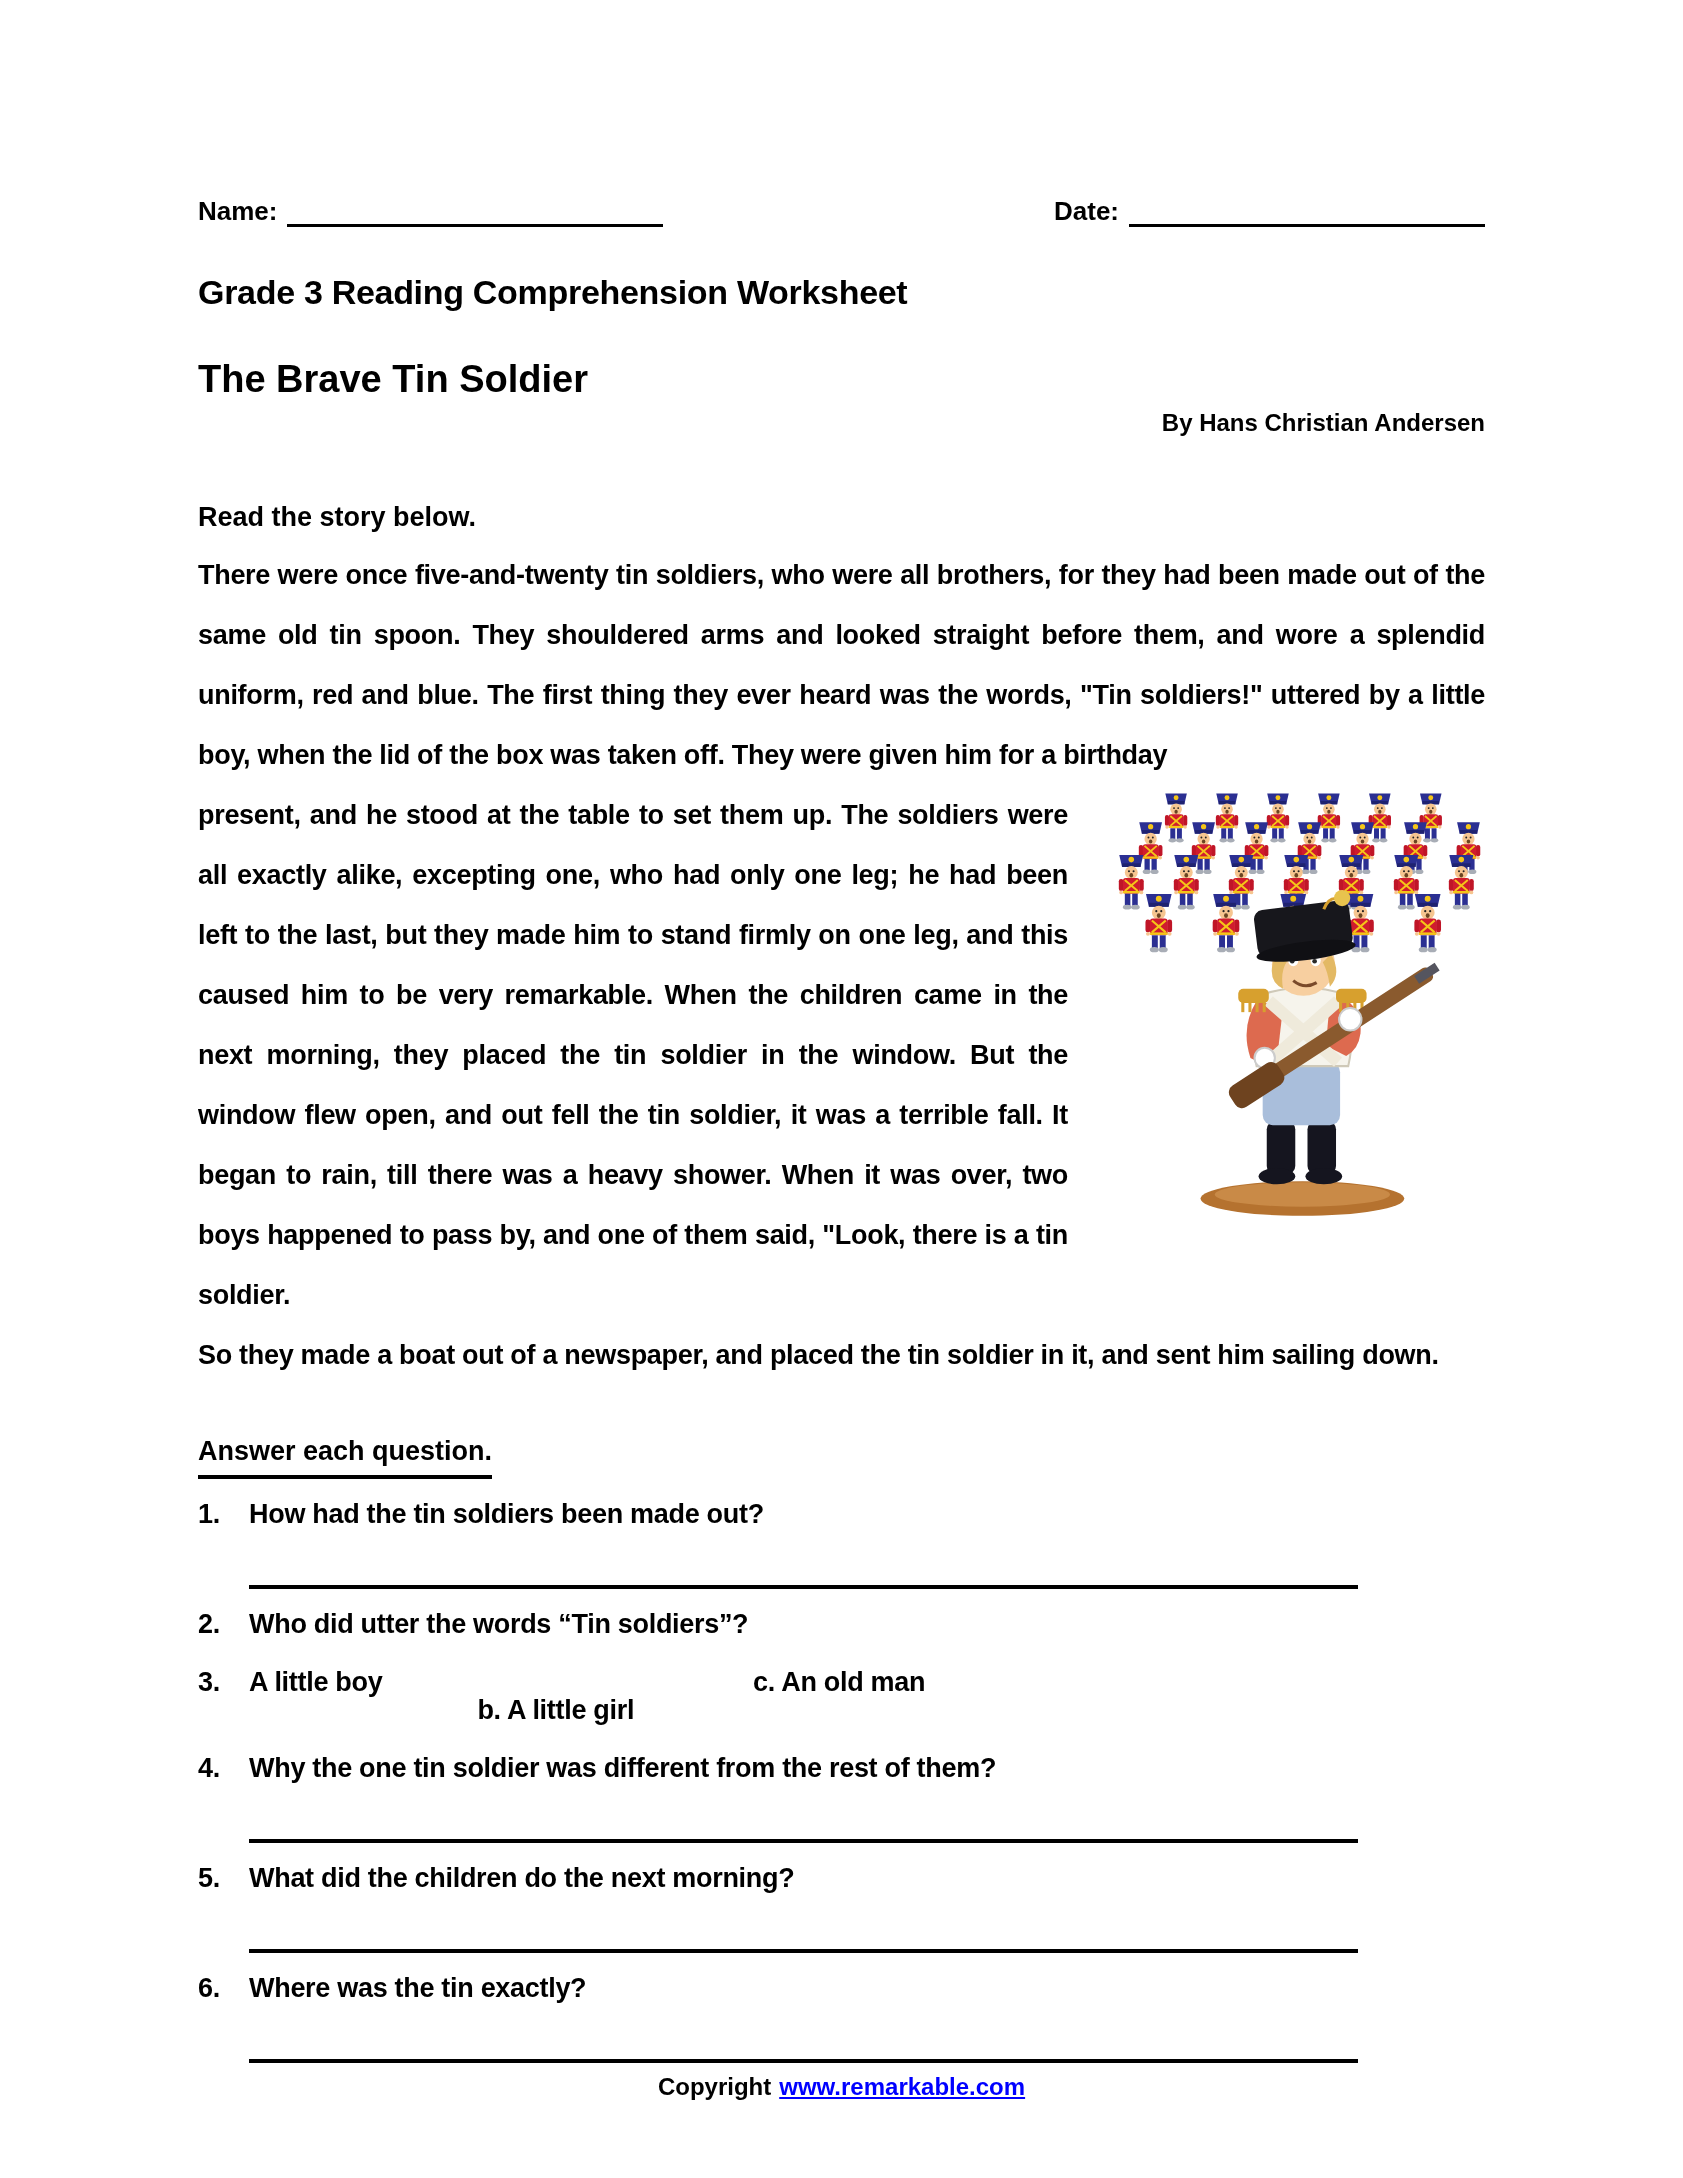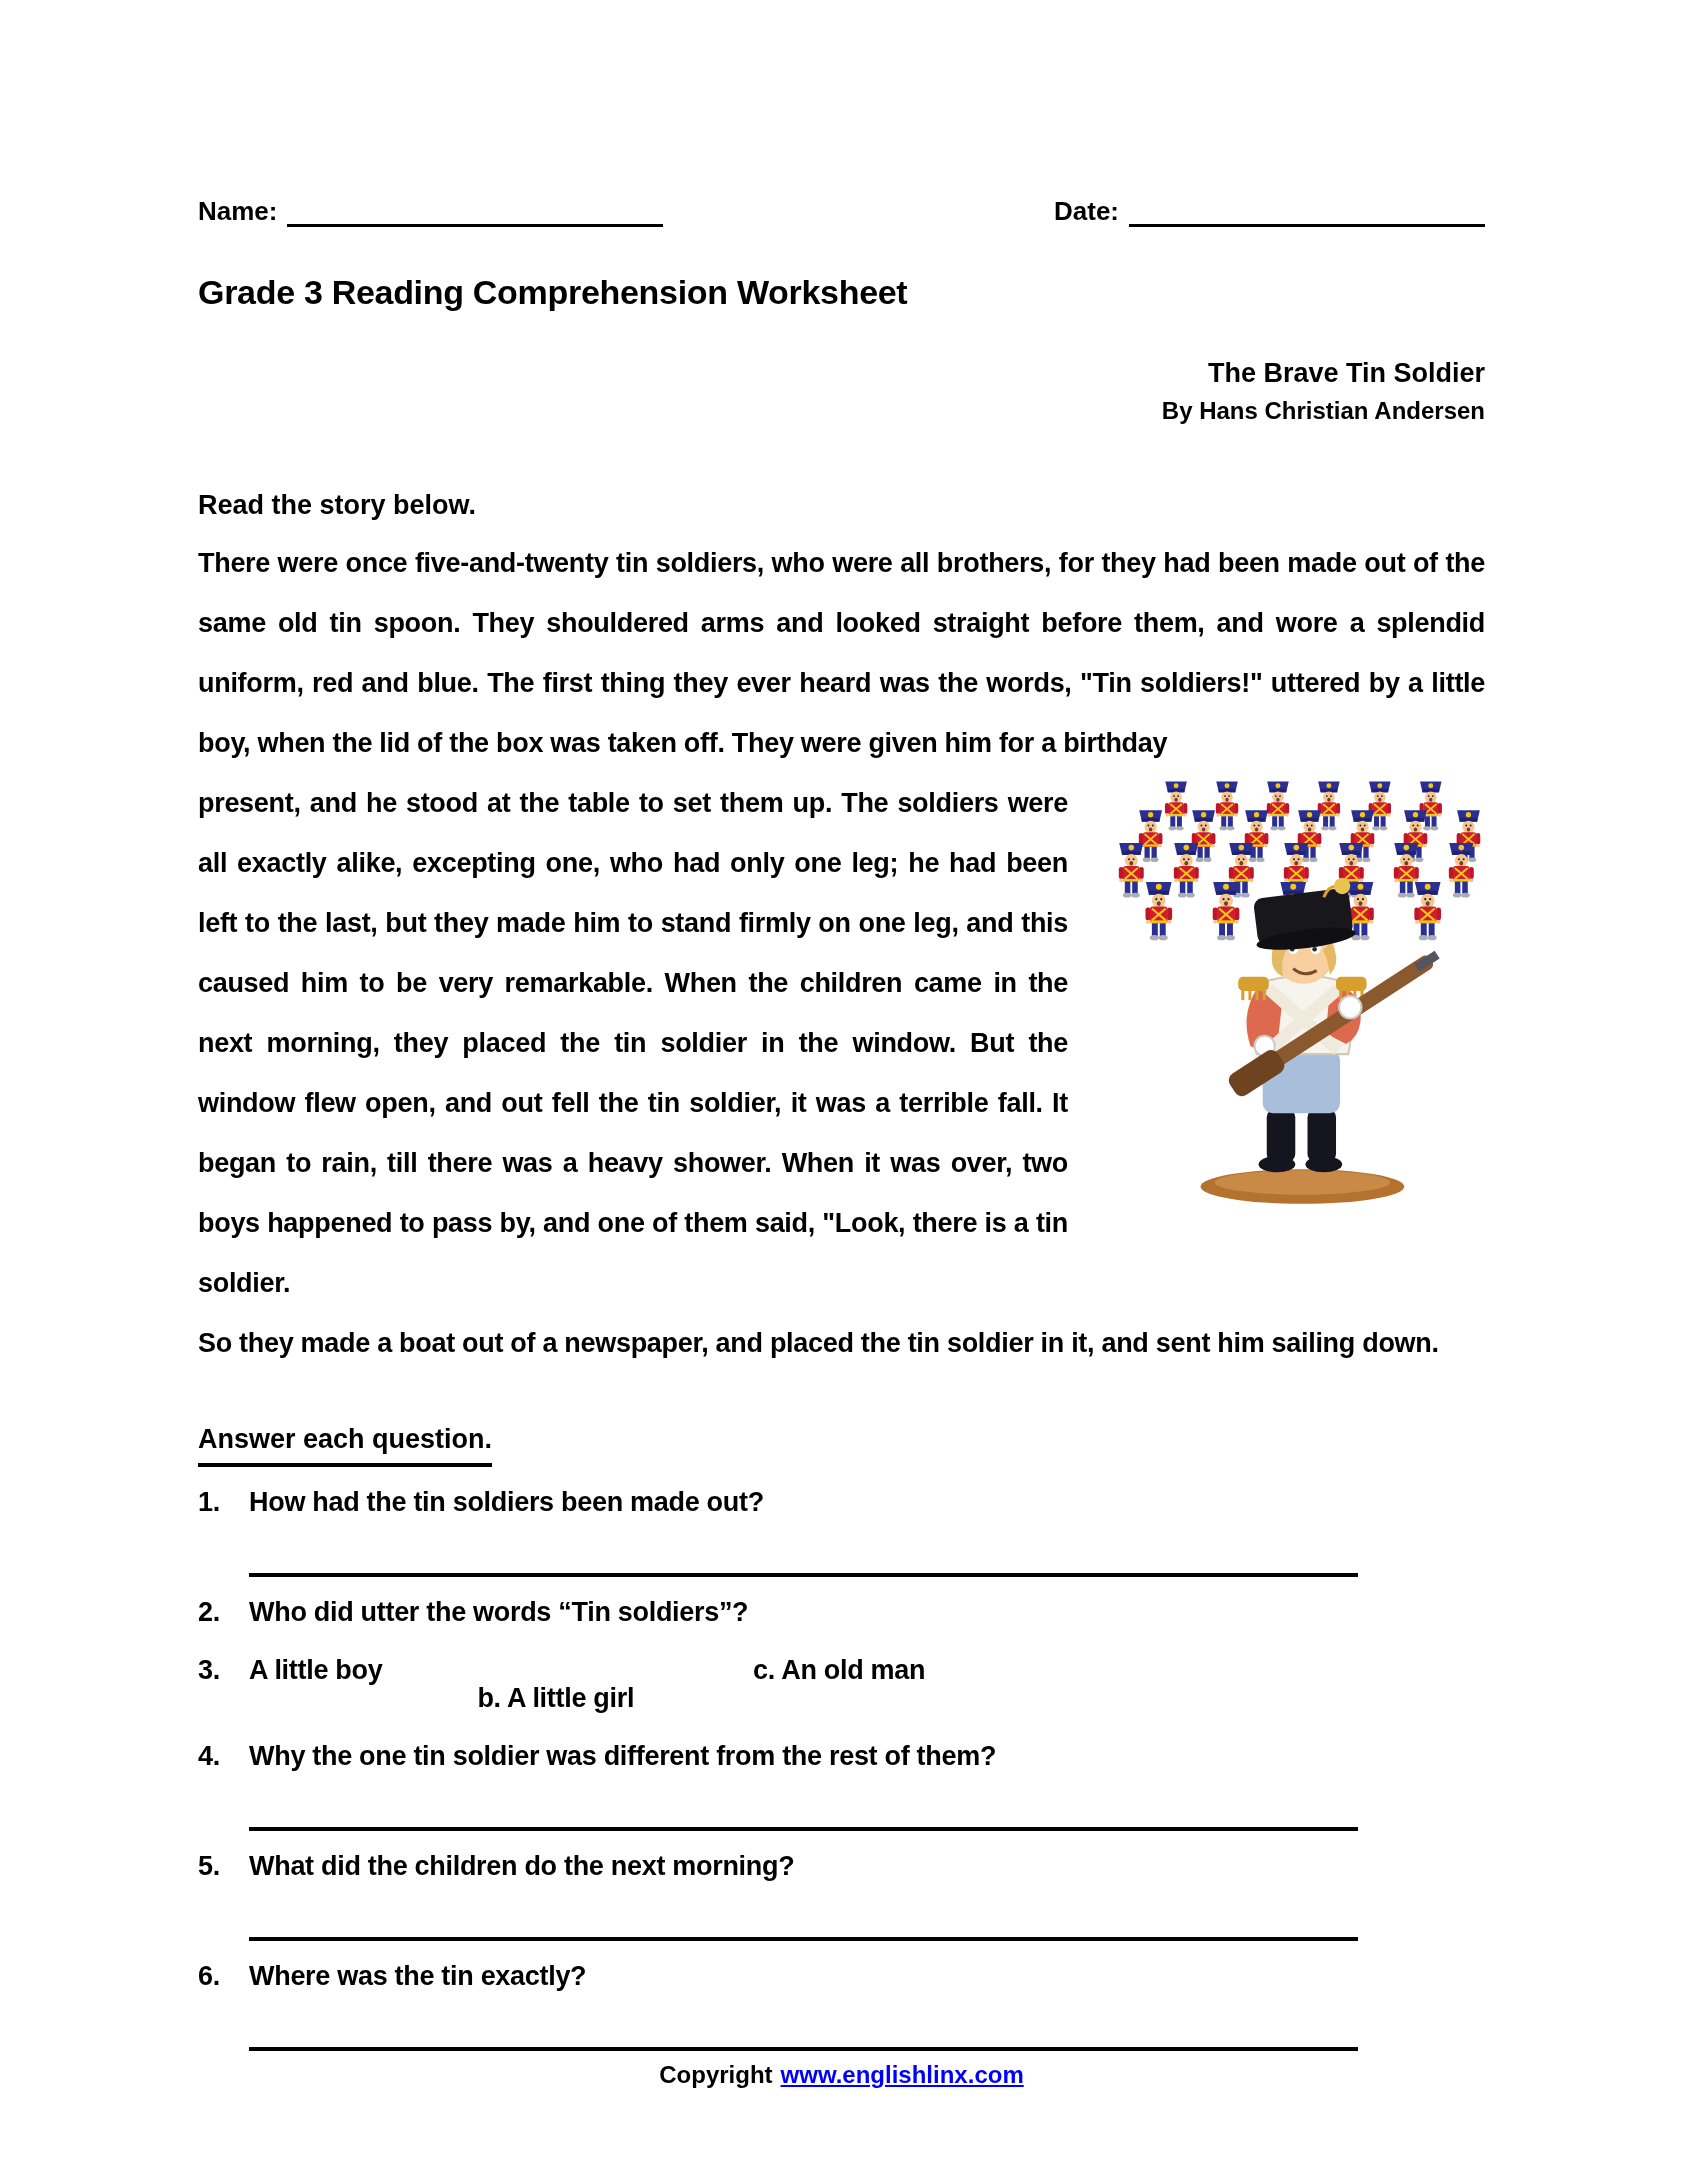--- a/index.html
+++ b/index.html
@@ -12,21 +12,21 @@
 
   
   .hdr { display:flex; justify-content:space-between; align-items:flex-end; font-size:26px; }
   .hdr-grp { display:flex; align-items:flex-end; }
   .blank { display:inline-block; border-bottom:3px solid #000; height:30px; }
   .name-blank { width:376px; margin-left:10px; }
   .date-blank { width:356px; margin-left:10px; }
 
   
   .title { font-size:34px; margin-top:46px; letter-spacing:-0.3px; }
-  .story-title { text-align:right; font-size:27px; margin-top:46px; }
+  .story-title { text-align:left; font-size:38px; margin-top:46px; }
   .byline { text-align:right; font-size:24px; margin-top:8px; }
 
   
   .instruction { font-size:27px; margin-top:65px; }
   .story-p { font-size:27px; line-height:60px; text-align:justify; margin:0; letter-spacing:-0.3px; }
   .story-p1 { margin-top:12px; }
   .illu-float { float:right; width:447px; height:438px; margin-left:16px; margin-right:-46px; }
   .illu-float svg { display:block; width:100%; height:100%; }
   .story-p3 { clear:both; }
 
@@ -210,18 +210,18 @@
     </div>
     <div class="ans-line"></div>
 
     <div class="q-row">
       <span class="q-num">6.</span>
       <span>Where was the tin exactly?</span>
     </div>
     <div class="ans-line"></div>
 
     <div class="footer">
-      <span class="cpy">Copyright</span><a href="#">www.englishlinx.com</a>
+      <span class="cpy">Copyright</span><a href="#">www.remarkable.com</a>
     </div>
 
   </div>
 </div>
 
 
 </body></html>

